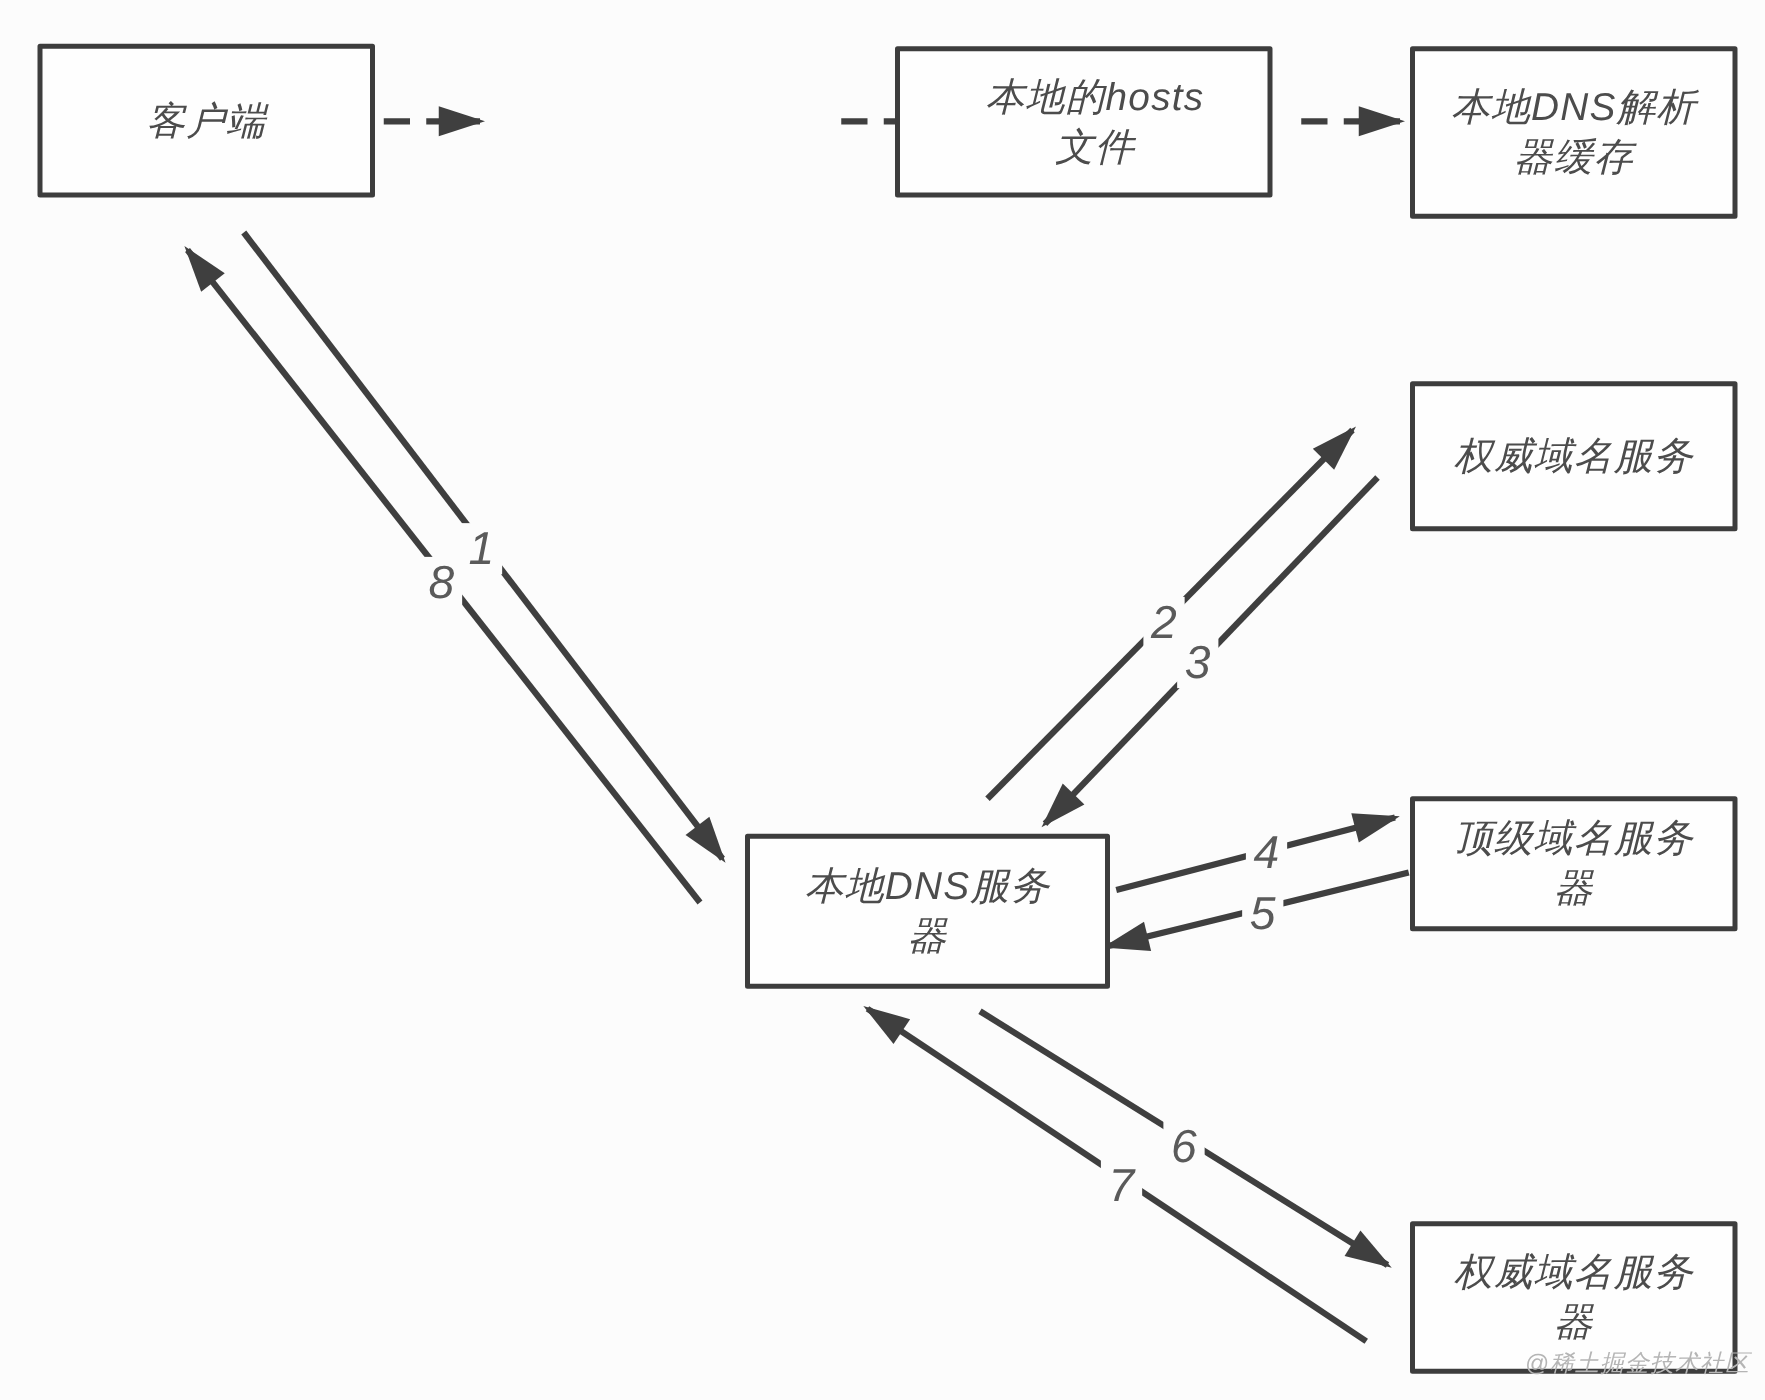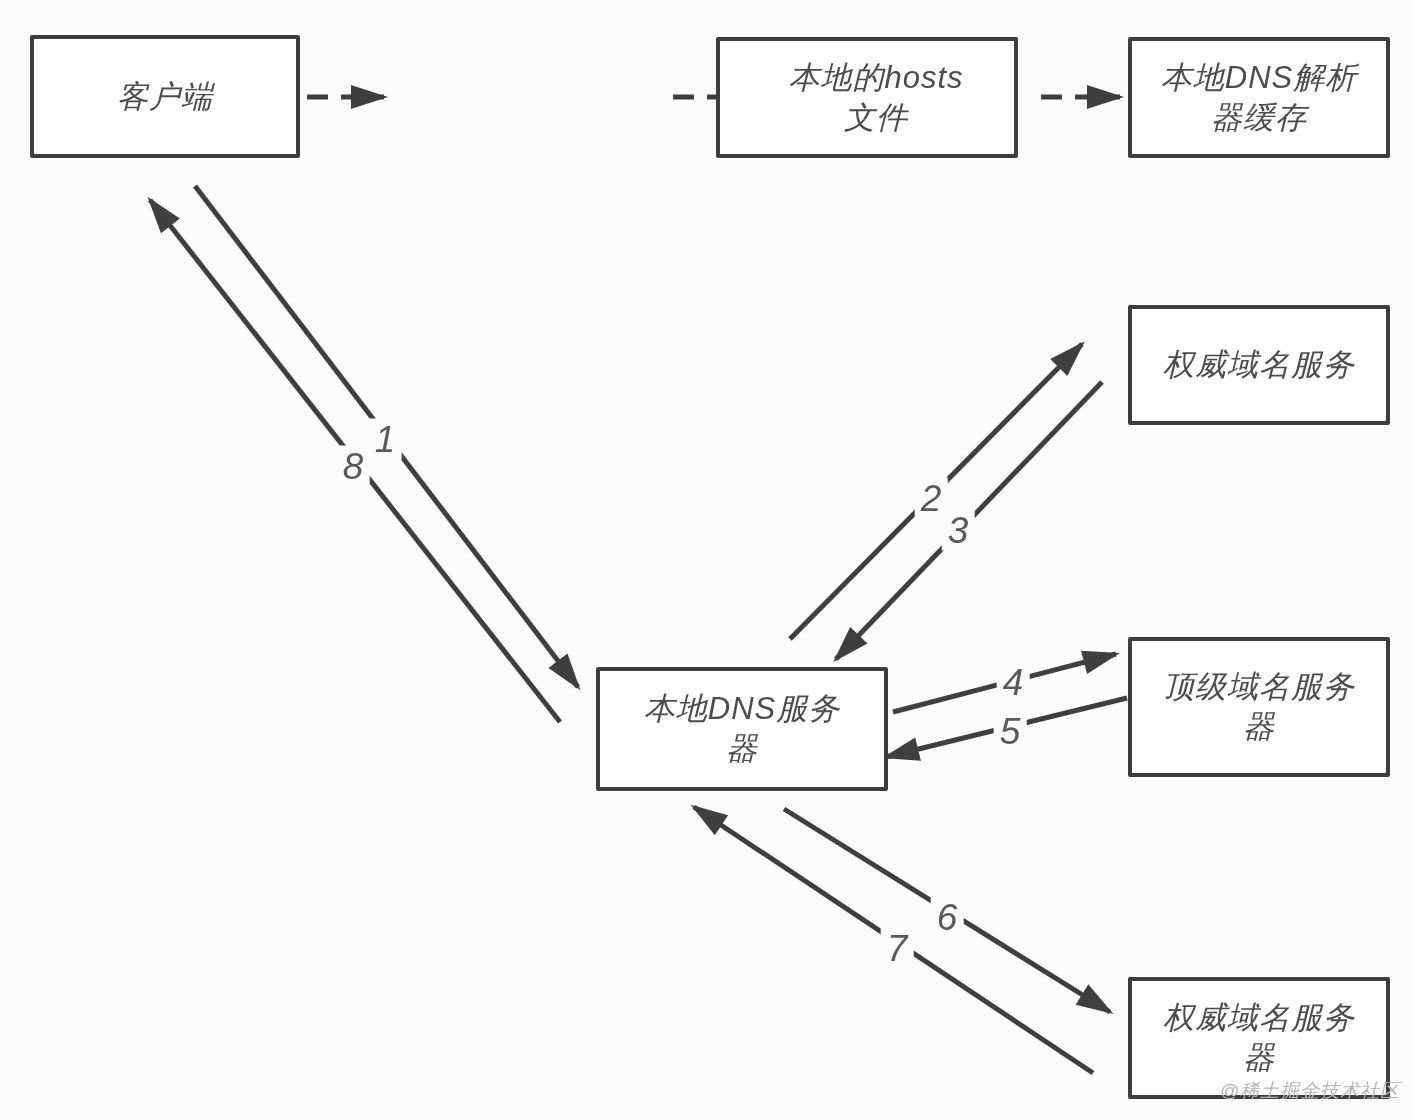--- a/index.html
+++ b/index.html
@@ -36,23 +36,23 @@
   .box-label {
     font-size: 31px;
     line-height: 1.28;
     color: #4c4c4c;
     white-space: pre-line;
     letter-spacing: 1px;
   }
   #b-client   { left: 30px;   top: 35px;  width: 270px; height: 123px; }
   #b-browser  { left: 396px;  top: 37px;  width: 270px; height: 120px; }
   #b-hosts    { left: 716px;  top: 37px;  width: 302px; height: 121px; padding-left: 18px; }
-  #b-resolver { left: 1128px; top: 37px;  width: 262px; height: 121px; }
+  #b-resolver { left: 1128px; top: 37px;  width: 262px; height: 138px; }
   #b-root     { left: 1128px; top: 305px; width: 262px; height: 120px; }
-  #b-tld      { left: 1128px; top: 637px; width: 262px; height: 140px; }
+  #b-tld      { left: 1128px; top: 637px; width: 262px; height: 108px; }
   #b-auth     { left: 1128px; top: 977px; width: 262px; height: 122px; }
   #b-local    { left: 596px;  top: 667px; width: 292px; height: 124px; }
   .step {
     position: absolute;
     transform: translate(-50%, -50%);
     font-size: 37px;
     line-height: 1;
     color: #5a5a5a;
     background: #fcfcfc;
     padding: 2px 6px;

